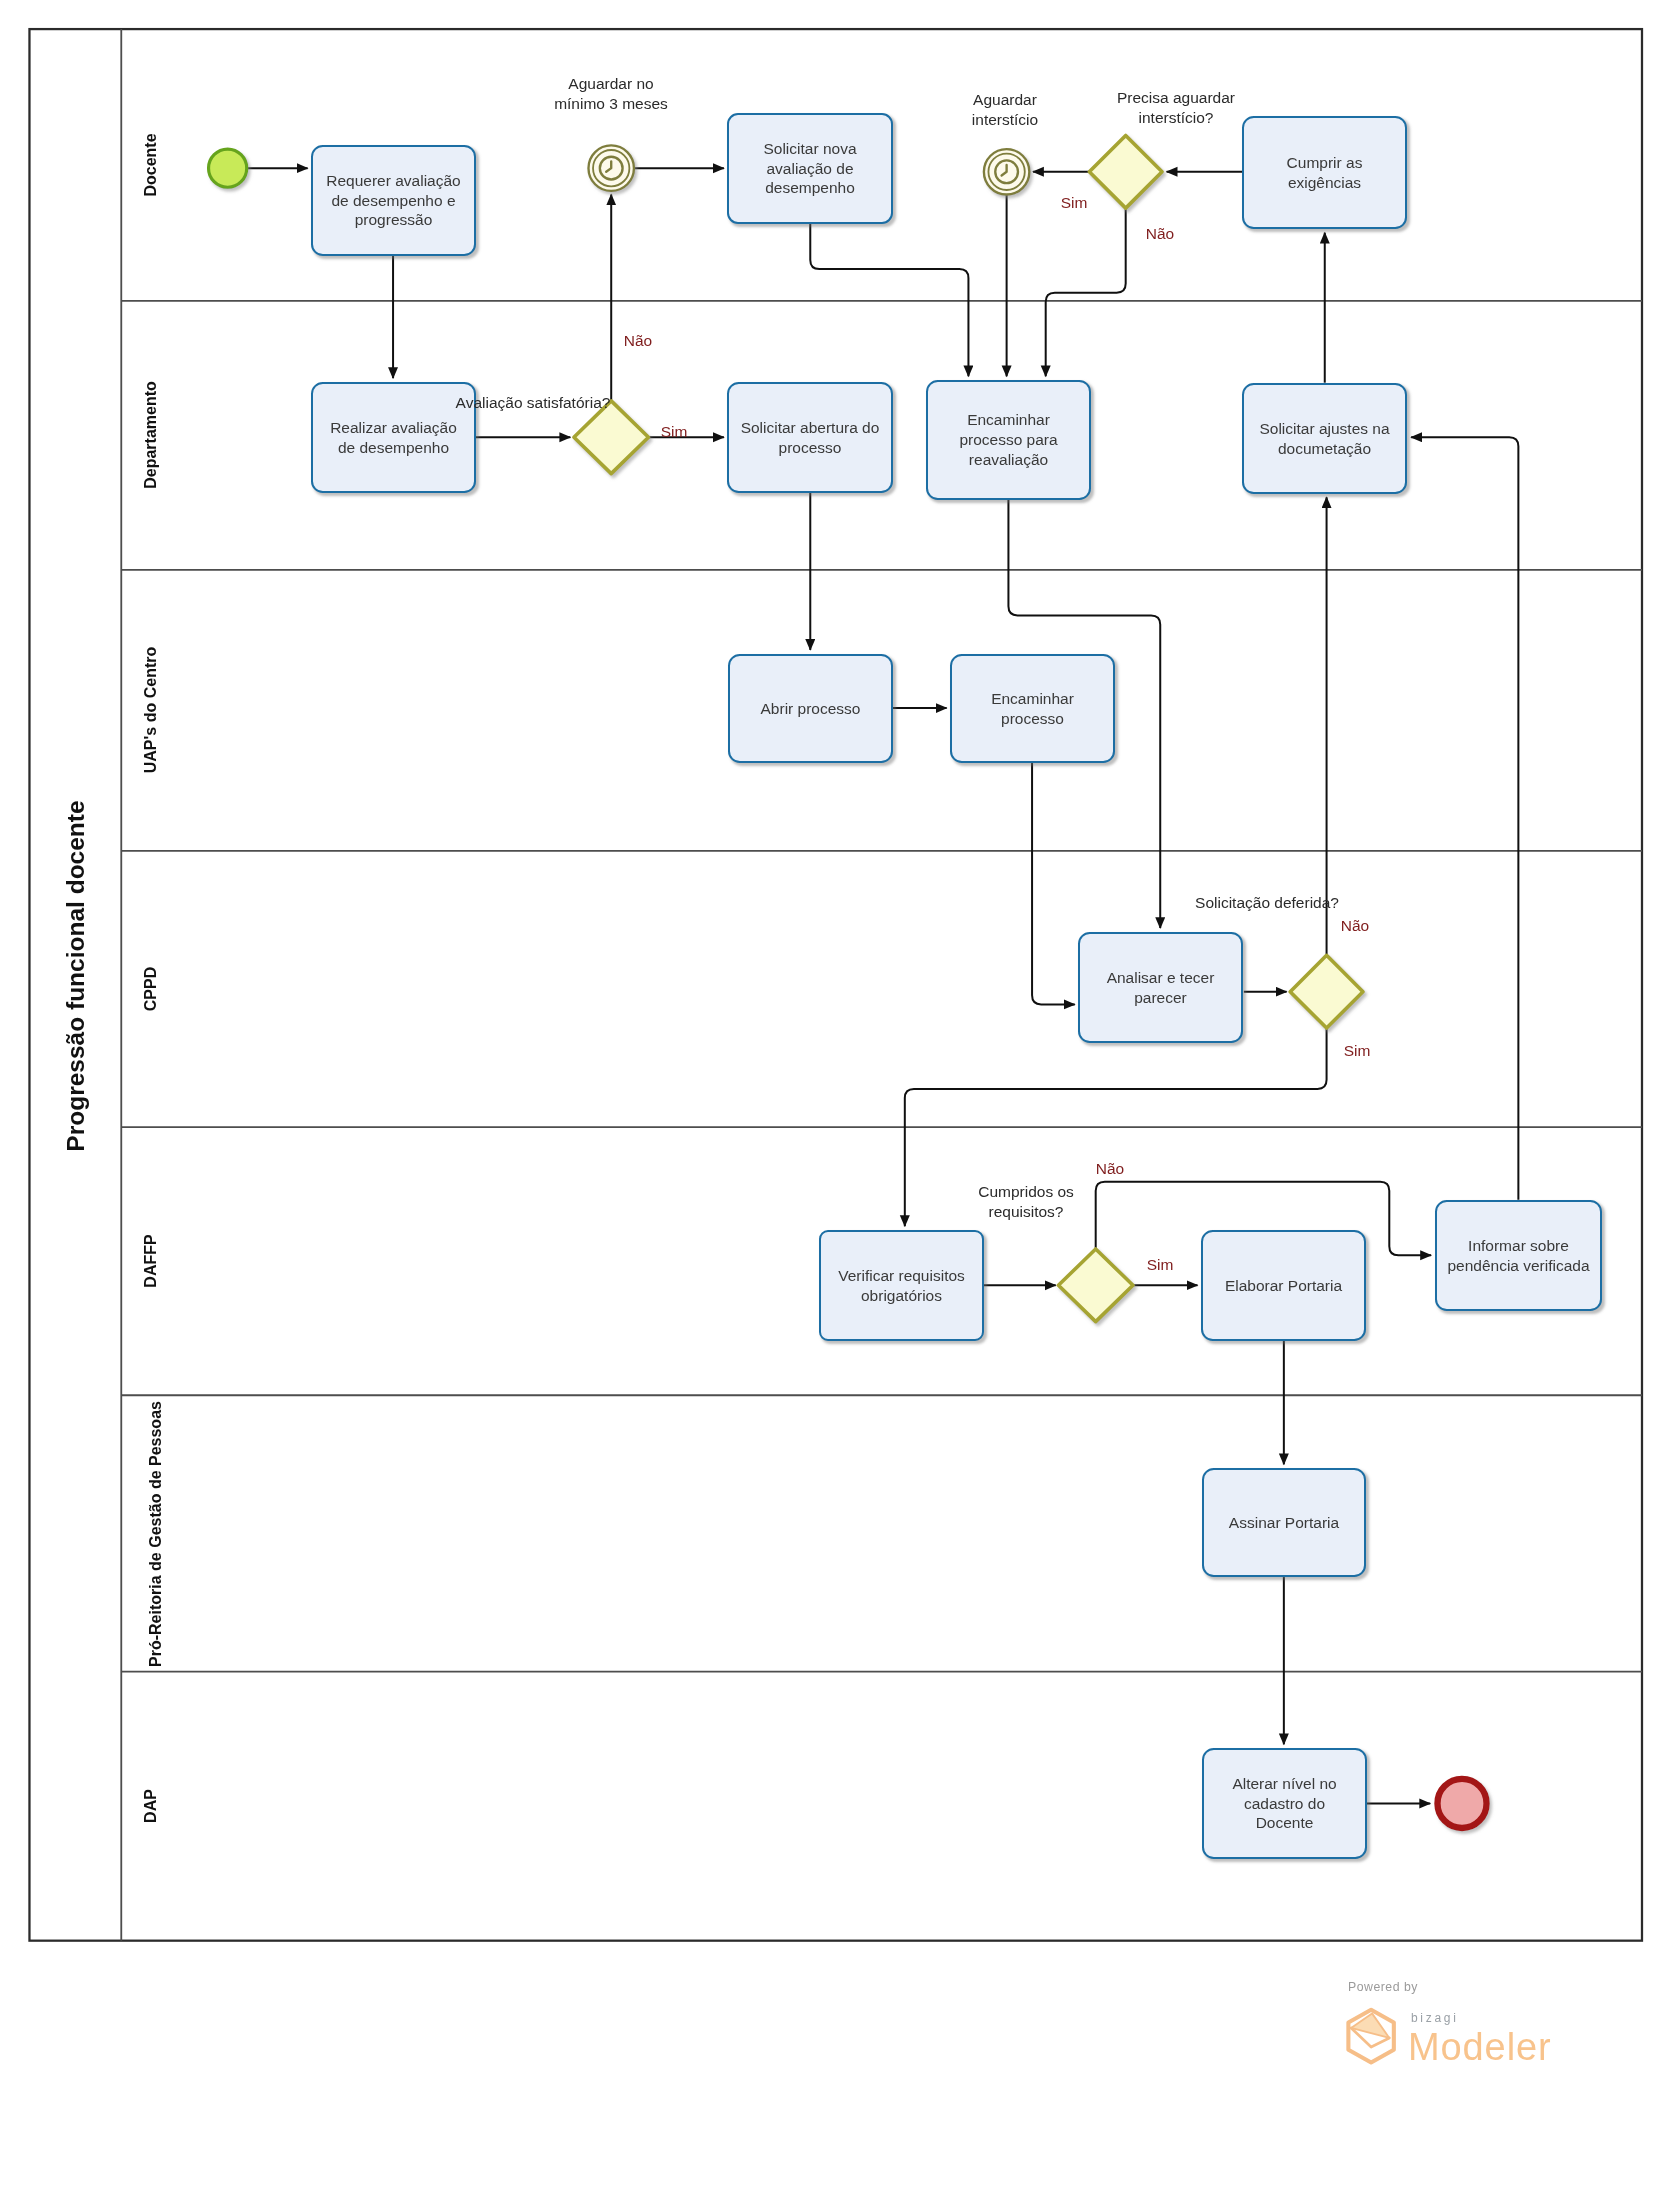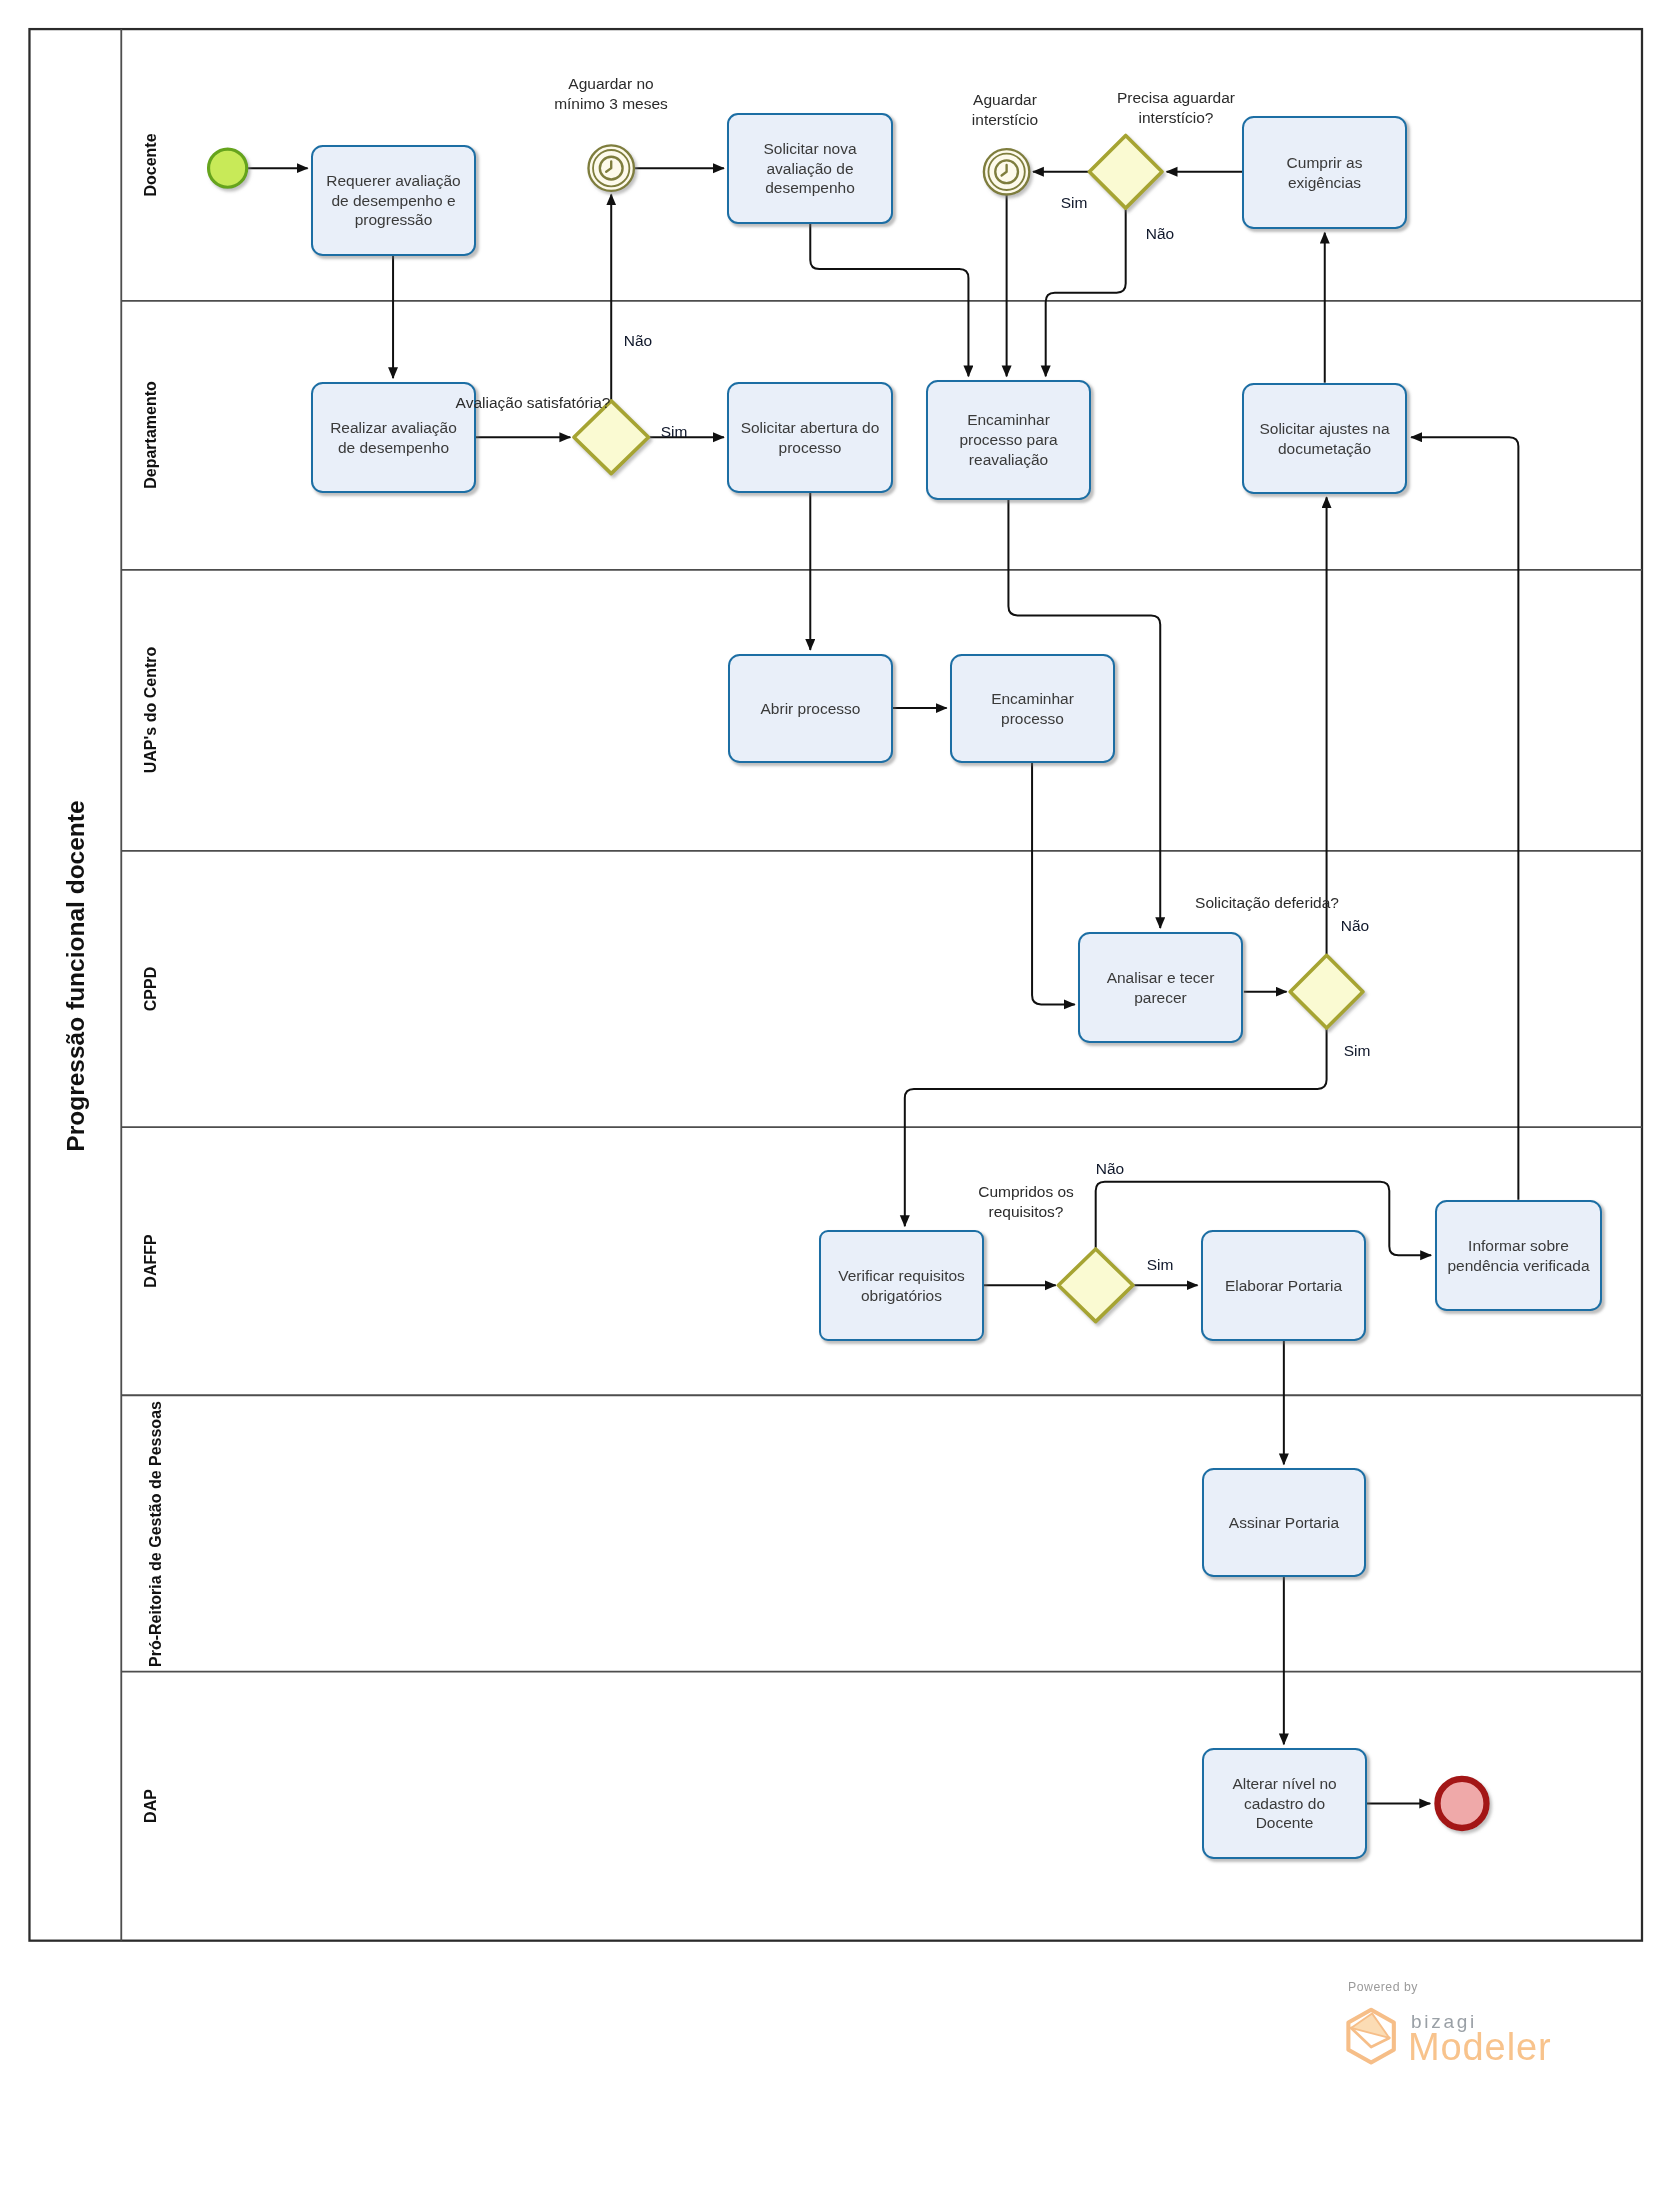--- a/index.html
+++ b/index.html
@@ -6,29 +6,29 @@
   .stage{position:relative;width:1666px;height:2207px;background:#fff;
          font-family:"Liberation Sans",sans-serif;overflow:hidden;}
   svg.layer{position:absolute;left:0;top:0;}
   .edge{fill:none;stroke:#101010;stroke-width:2.2;}
   .task{position:absolute;box-sizing:border-box;background:#E9EFF9;border:2.7px solid #1C6EA4;
         border-radius:11.8px;display:flex;align-items:center;justify-content:center;
         text-align:center;font-size:15.5px;line-height:1.28;color:#3a3a3a;padding:3.6px 9px;
         box-shadow:2.3px 2.7px 2.7px rgba(110,110,110,.45);}
   .lbl{position:absolute;transform:translate(-50%,-50%);text-align:center;
        font-size:15.5px;color:#2b2b2b;line-height:1.3;white-space:normal;}
-  .yn{position:absolute;transform:translate(-50%,-50%);font-size:15.5px;color:#0f172a;white-space:nowrap;}
+  .yn{position:absolute;transform:translate(-50%,-50%);font-size:15.5px;color:#7f1d1d;white-space:nowrap;}
   .lane-label{position:absolute;transform:translate(-50%,-50%) rotate(-90deg);
               font-weight:bold;font-size:16px;color:#111;white-space:nowrap;}
   .lane-label.wrap{white-space:normal;width:300px;text-align:center;line-height:1.2;}
   .pool-title{position:absolute;transform:translate(-50%,-50%) rotate(-90deg);
               font-weight:bold;font-size:24.5px;color:#111;white-space:nowrap;}
   .powered{position:absolute;left:1348px;top:1980px;font-size:12.3px;color:#9b9b9b;
            letter-spacing:0.5px;}
-  .brand-bizagi{position:absolute;left:1411px;top:2011px;font-size:19px;color:#9aa0a6;
+  .brand-bizagi{position:absolute;left:1411px;top:2011px;font-size:12px;color:#9aa0a6;
                 letter-spacing:2.7px;}
   .brand-modeler{position:absolute;left:1408px;top:2026px;font-size:38px;font-weight:500;
                  color:#F8C38C;letter-spacing:0.9px;}
 </style>
 </head>
 <body>
 
 <div class="stage">
 
   <svg class="layer" width="1666" height="2207" viewBox="0 0 1832 2428">

